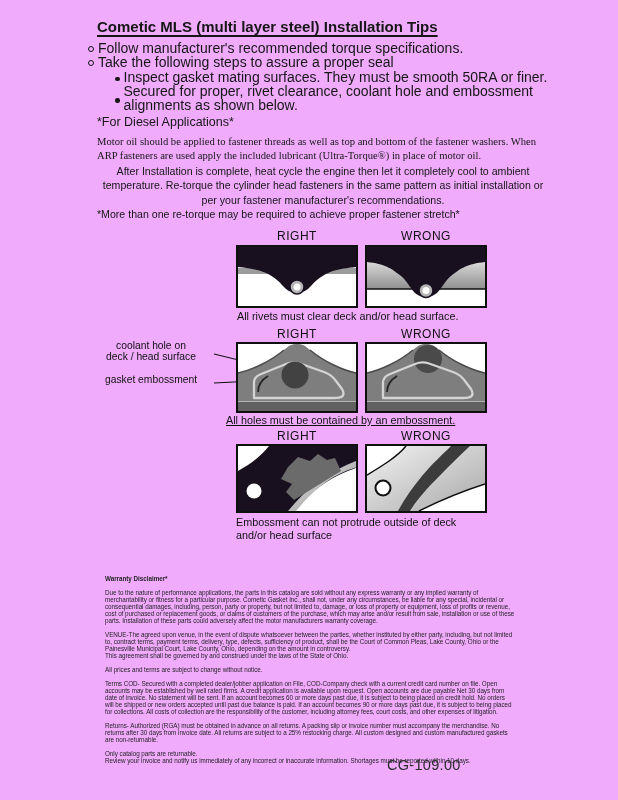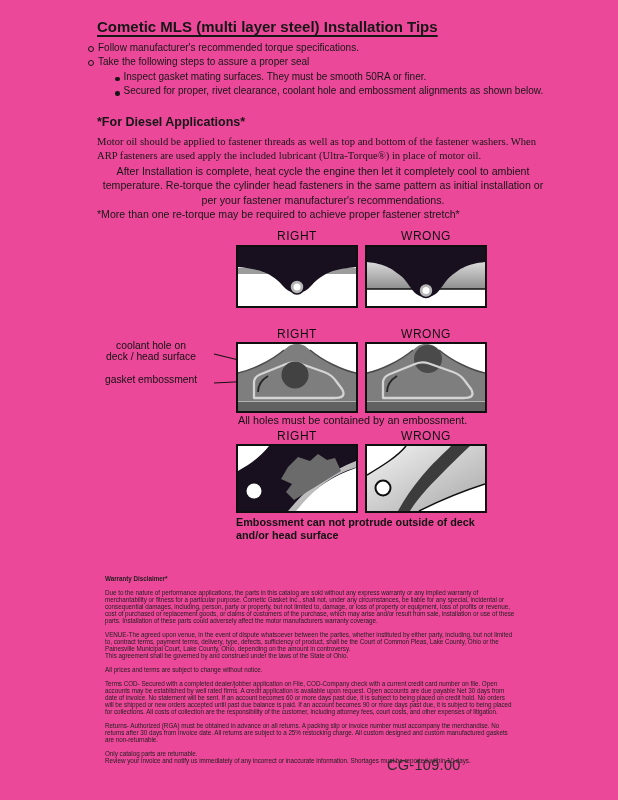--- a/index.html
+++ b/index.html
@@ -1,26 +1,26 @@
 <!DOCTYPE html>
 <html><head>
 <meta charset="utf-8">
 <style>
   html,body{margin:0;padding:0;background:#ffffff;}
-  .page{position:relative;width:618px;height:800px;background:#ec4899;overflow:hidden;
+  .page{position:relative;width:618px;height:800px;background:#f0abfc;overflow:hidden;
         font-family:"Liberation Sans", sans-serif;color:#161616;}
   .abs{position:absolute;}
   .title{left:97px;top:18px;font-size:15px;font-weight:bold;
          text-decoration:underline;text-decoration-thickness:1.5px;text-underline-offset:2.5px;}
-  .bullets{left:88px;top:41px;width:490px;font-size:10px;line-height:14.3px;}
+  .bullets{left:88px;top:41px;width:490px;font-size:14px;line-height:14.3px;}
   .b-row{display:flex;align-items:flex-start;}
   .b-mark{width:4px;height:4px;border:1px solid #161616;border-radius:50%;margin:4.5px 4px 0 0;flex:0 0 auto;}
   .sb-row{display:flex;align-items:center;margin-left:27px;}
   .sb-mark{width:4.5px;height:4.5px;background:#161616;border-radius:50%;margin:4.5px 4px 0 0;flex:0 0 auto;}
-  .h2{left:97px;top:115px;font-size:12.5px;font-weight:bold;}
+  .h2{left:97px;top:115px;font-size:12.5px;font-weight:normal;}
   .para{left:97px;width:452px;font-size:10.6px;line-height:14.3px;}
   .p1{top:135px;font-family:Liberation Serif, serif;} .p2{top:164px;text-align:center;} .p3{top:207px;}
   .dlabel{width:122px;text-align:center;font-size:12px;font-weight:500;letter-spacing:.5px;color:#101010;}
   .dbox{width:122px;height:63px;border:2px solid #0f0f0f;box-sizing:border-box;background:#fff;}
   .dbox svg{display:block;width:118px;height:100%;}
   .dbox.r2{height:71px;} .dbox.r3{height:69px;}
   .caption{font-size:10.8px;color:#111;line-height:12.6px;}
   .callout{left:90px;width:122px;text-align:center;font-size:10.3px;line-height:10.8px;color:#111;}
   .smallprint{left:105px;top:575px;width:410px;font-size:6.3px;line-height:7px;color:#1f1f1f;letter-spacing:-0.03px;}
   .smallprint .sp{margin:0 0 7px 0;}
@@ -80,20 +80,21 @@
       </defs>
       <rect width="118" height="59" fill="#ffffff"></rect>
       <rect x="0" y="15" width="118" height="27" fill="url(#g-deck)"></rect>
       <rect x="0" y="42" width="118" height="17" fill="#ffffff"></rect>
       <line x1="0" y1="42" x2="118" y2="42" stroke="#0f0f0f" stroke-width="1.3"></line>
       <path d="M0,0 H118 V15 C100,17 94,21 84,29 C74,37 73,50 59,50 C45,50 44,37 34,29 C24,21 18,17 0,15 Z" fill="#18101f"></path>
       <circle cx="59" cy="43.5" r="7" fill="#b5b5b5" stroke="#18101f" stroke-width="1.5"></circle>
       <circle cx="59" cy="43.5" r="3.5" fill="#ffffff"></circle>
     </svg>
   </div>
+  <div class="abs caption" style="left:237px;top:310px;">All rivets must clear deck and/or head surface.</div>
 
   <div class="abs dlabel" style="left:236px;top:327px;">RIGHT</div>
   <div class="abs dlabel" style="left:365px;top:327px;">WRONG</div>
 
   <div class="abs callout" style="top:341px;">
     <div>coolant hole on</div>
     <div>deck / head surface</div>
   </div>
   <div class="abs callout" style="top:375px;">
     <div>gasket embossment</div>
@@ -122,21 +123,21 @@
       <path d="M0,29 C14,26 33,17 46,6 C51,1.5 54,0 59,0 C64,0 67,1.5 72,6 C85,17 104,26 118,29 V67 H0 Z" fill="#7e7e7e"></path>
       <path d="M0,29 C14,26 33,17 46,6" stroke="#4b4b4b" stroke-width="1.5" fill="none"></path>
       <path d="M118,29 C104,26 85,17 72,6" stroke="#4b4b4b" stroke-width="1.5" fill="none"></path>
       <rect x="0" y="58" width="118" height="9" fill="#616161"></rect>
       <line x1="0" y1="57.5" x2="118" y2="57.5" stroke="#b3b3b3" stroke-width="1"></line>
       <circle cx="61" cy="15" r="14" fill="#4a4a4a"></circle>
       <path d="M16,54 L16,39 Q16,33 22,30.5 L48,20 Q55,17.2 62,19.5 L86,28 Q94,31 98,37 L104,45 Q107,50 104,52.5 Q102,54 96,54 Z" fill="none" stroke="#d4d4d4" stroke-width="2.3" stroke-linejoin="round"></path>
       <path d="M20,48 Q20,38 30,32" stroke="#262626" stroke-width="1.8" fill="none"></path>
     </svg>
   </div>
-  <div class="abs caption" style="left:238px;top:414px;">All holes must be contained by an embossment.</div>
+  <div class="abs caption" style="left:226px;top:414px;text-decoration:underline;">All holes must be contained by an embossment.</div>
 
   <div class="abs dlabel" style="left:236px;top:429px;">RIGHT</div>
   <div class="abs dlabel" style="left:365px;top:429px;">WRONG</div>
 
   <div class="abs dbox r3" style="left:236px;top:444px;">
     <svg viewBox="0 0 118 65" preserveAspectRatio="none">
       <defs>
         <linearGradient id="g-stripe" x1="0" y1="0" x2="1" y2="1">
           <stop offset="0" stop-color="#e8e8e8"></stop>
             <stop offset="1" stop-color="#8f8f8f"></stop>
@@ -158,21 +159,21 @@
         </linearGradient>
       </defs>
       <rect width="118" height="65" fill="#ffffff"></rect>
       <path d="M39,0 H118 V38 C93,46 70,56 52,65 H0 V29 C15,20 30,11 39,0 Z" fill="url(#g-silver)"></path>
       <path d="M84,0 H103 C89,13 73,29 59,44 C53,51 47,58 43,65 H31 C37,54 45,42 55,30 C65,18 75,9 84,0 Z" fill="#3c3c3c"></path>
       <path d="M39,0 C30,11 15,20 0,29" stroke="#0f0f0f" stroke-width="1.5" fill="none"></path>
       <path d="M118,38 C93,46 70,56 52,65" stroke="#0f0f0f" stroke-width="1.5" fill="none"></path>
       <circle cx="16" cy="42" r="7.5" fill="#ffffff" stroke="#0f0f0f" stroke-width="2"></circle>
     </svg>
   </div>
-  <div class="abs caption" style="left:236px;top:516px;width:260px;font-weight:bold;">
+  <div class="abs caption" style="left:236px;top:516px;width:260px;">
     <div>Embossment can not protrude outside of deck</div>
     <div>and/or head surface</div>
   </div>
 
   <div class="abs smallprint">
     <div class="sph">Warranty Disclaimer*</div>
     <div class="sp">Due to the nature of performance applications, the parts in this catalog are sold without any express warranty or any implied warranty of merchantability or fitness for a particular purpose.  Cometic Gasket Inc., shall not, under any circumstances, be liable for any special, incidental or consequential damages, including, person, party or property, but not limited to, damage, or loss of property or equipment, loss of profits or revenue, cost of purchased or replacement goods, or claims of customers of the purchase, which may arise and/or result from sale, installation or use of these parts.  Installation of these parts could adversely affect the motor manufacturers warranty coverage.</div>
     <div class="sp">
       <div>VENUE-The agreed upon venue, in the event of dispute whatsoever between the parties, whether instituted by either party, including, but not limited to, contract terms, payment terms, delivery, type, defects, sufficiency of product, shall be the Court of Common Pleas, Lake County, Ohio or the Painesville Municipal Court, Lake County, Ohio, depending on the amount in controversy.</div>
       <div>This agreement shall be governed by and construed under the laws of the State of Ohio.</div>

